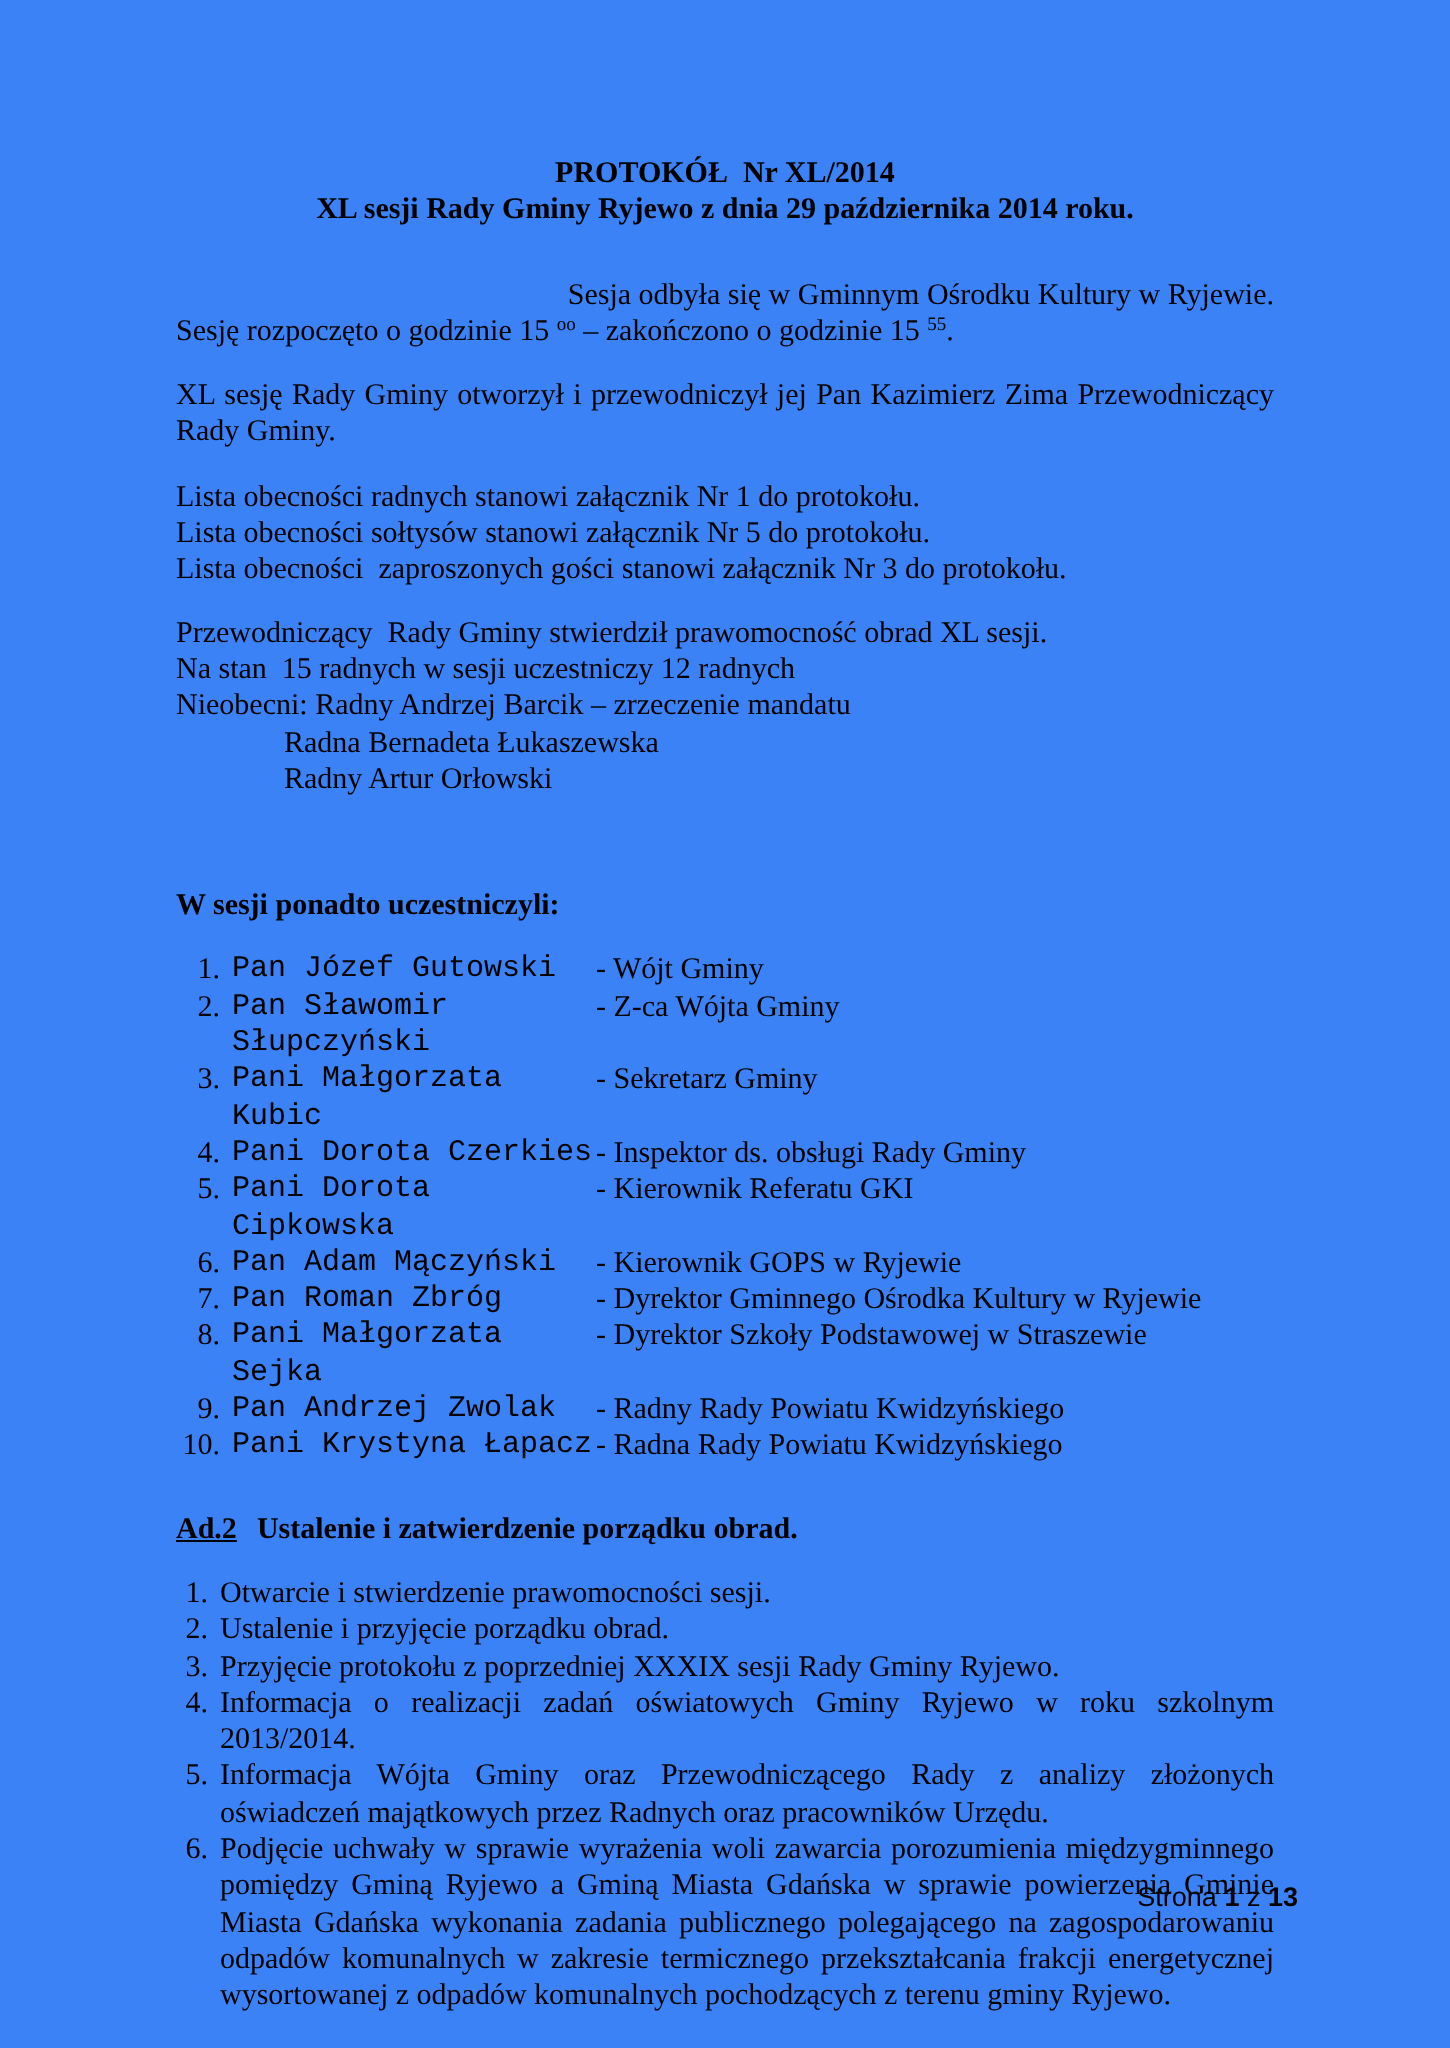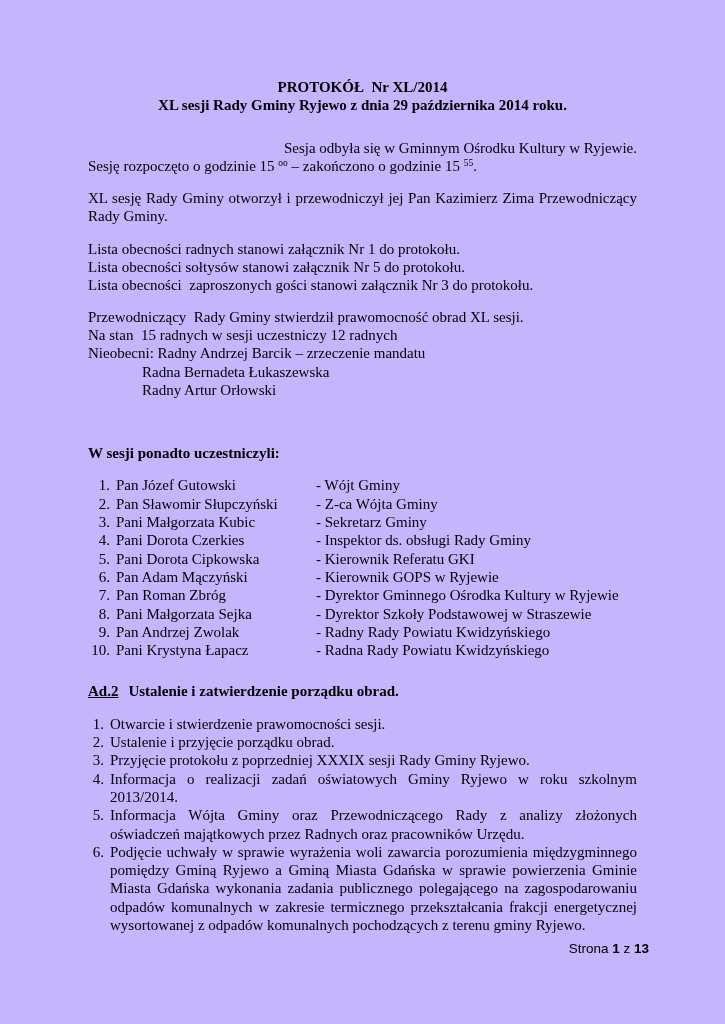--- a/index.html
+++ b/index.html
@@ -4,21 +4,21 @@
 <style>
   html, body {
     margin: 0;
     padding: 0;
     background: #ffffff;
   }
   .page {
     position: relative;
     width: 725px;
     height: 1024px;
-    background: #c4b5fd;
+    background: #3b82f6;
     color: #000000;
     font-family: "Liberation Serif", "DejaVu Serif", serif;
     font-size: 15px;
     line-height: 18.3px;
     box-sizing: border-box;
     padding: 78px 88px 0 88px;
     overflow: hidden;
   }
   .center { text-align: center; }
   .bold { font-weight: bold; }
@@ -40,22 +40,23 @@
   .p-row { display: flex; }
   .p-num {
     width: 22px;
     flex: 0 0 22px;
     text-align: right;
   }
   .p-name {
     margin-left: 6px;
     width: 182px;
     flex: 0 0 182px;
+    font-family: Liberation Mono, monospace;
   }
-  .p-role { flex: 1; margin-left: 18px; }
+  .p-role { flex: 1; }
   .a-row { display: flex; }
   .a-num {
     width: 16px;
     flex: 0 0 16px;
     text-align: right;
   }
   .a-text {
     margin-left: 6px;
     flex: 1;
   }

